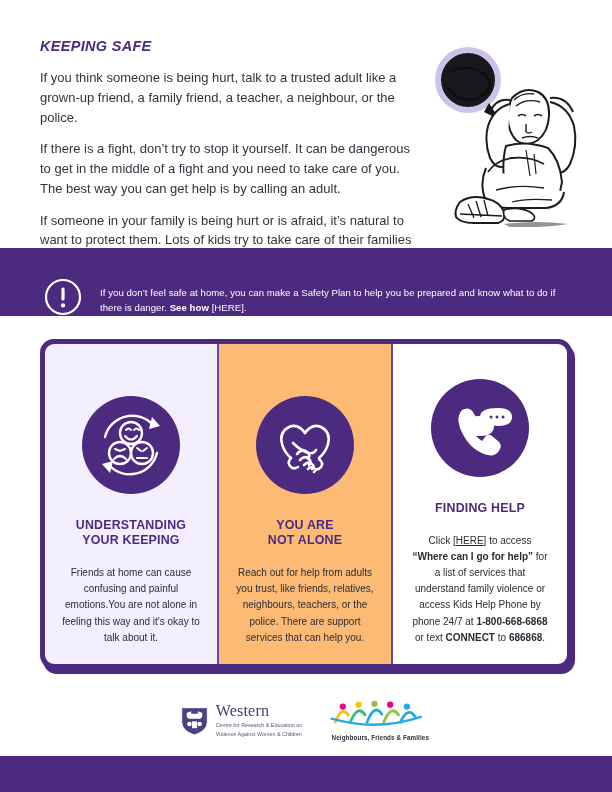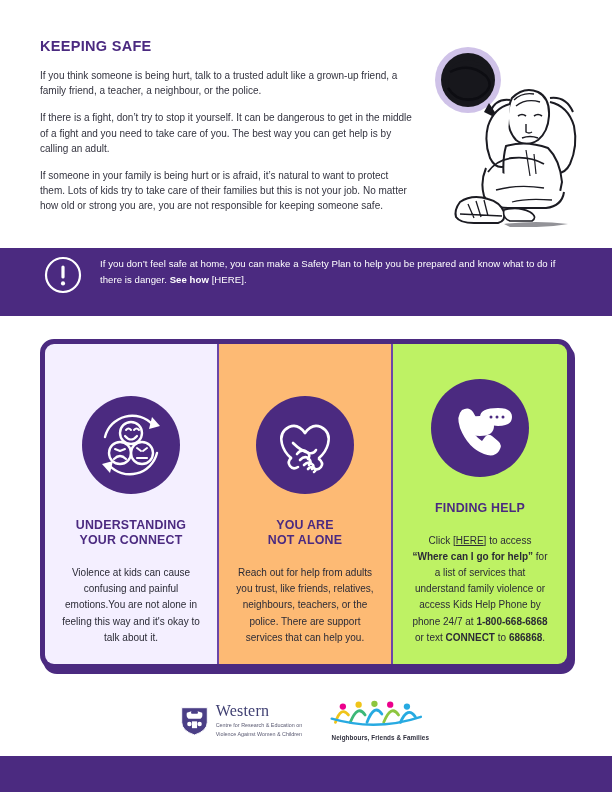--- a/index.html
+++ b/index.html
@@ -22,26 +22,27 @@
     padding: 38px 40px 0 40px;
     height: 200px;
     box-sizing: border-box;
   }
   .page-title {
     font-size: 14.5px;
     font-weight: bold;
     letter-spacing: 0.3px;
     color: #4b2a80;
     margin: 0 0 14px 0;
+    font-style: italic;
   }
   .body-col {
     width: 372px;
   }
   .body-para {
-    font-size: 10px;
+    font-size: 13px;
     line-height: 1.52;
     margin: 12px 0 11px 0;
     color: #33333f;
   }
 
   
   .illustration {
     position: absolute;
     right: 18px;
     top: 42px;
@@ -51,21 +52,21 @@
 
   
   .banner {
     position: absolute;
     left: 0;
     top: 248px;
     width: 612px;
     height: 68px;
     background: #4b2a80;
     display: flex;
-    align-items: flex-start;
+    align-items: flex-end;
     box-sizing: border-box;
     padding: 8px 44px 0 44px;
   }
   .banner-icon {
     flex: 0 0 auto;
     width: 38px;
     height: 38px;
     margin-right: 18px;
   }
   .banner-text {
@@ -97,21 +98,21 @@
     box-sizing: border-box;
     padding: 26px 17px 18px 17px;
     display: flex;
     flex-direction: column;
     align-items: center;
     text-align: center;
     justify-content: flex-end;
   }
   .card-1 { background: #f4efff; border-right: 2px solid #6b46a8; }
   .card-2 { background: #fdba74; border-right: 2px solid #6b46a8; }
-  .card-3 { background: #bef264; }
+  .card-3 { background: #ffffff; }
 
   .card-circle {
     width: 98px;
     height: 98px;
     border-radius: 50%;
     background: #4b2a80;
     display: flex;
     align-items: center;
     justify-content: center;
     margin-bottom: 24px;
@@ -270,23 +271,23 @@
         <path d="M22 42 l5 2 M32 42 l-5 2" stroke="#ffffff" stroke-width="2" stroke-linecap="round"></path>
         <path d="M21 52 q6 -6 12 0" stroke="#ffffff" stroke-width="2.2" fill="none" stroke-linecap="round"></path>
 
         <circle cx="49" cy="46" r="11" fill="none" stroke="#ffffff" stroke-width="2.4"></circle>
         <path d="M44 41 l4 3 M54 41 l-4 3" stroke="#ffffff" stroke-width="2" stroke-linecap="round"></path>
         <path d="M44 51 l10 0" stroke="#ffffff" stroke-width="2.2" stroke-linecap="round"></path>
       </svg>
     </div>
     <div class="card-title">
       <span>UNDERSTANDING</span><br>
-      <span>YOUR CONNECT</span>
-    </div>
-    <div class="card-body">Violence at kids can cause confusing and painful emotions.You are not alone in feeling this way and it's okay to talk about it.</div>
+      <span>YOUR KEEPING</span>
+    </div>
+    <div class="card-body">Friends at home can cause confusing and painful emotions.You are not alone in feeling this way and it's okay to talk about it.</div>
   </div>
 
   <div class="card card-2">
     <div class="card-circle">
       <svg viewBox="0 0 76 76" width="76" height="76">
         <g fill="none" stroke="#ffffff" stroke-width="2.6" stroke-linejoin="round" stroke-linecap="round">
 
           <path d="M38 26 q-7 -10 -16 -6 q-10 5 -7 17 q2 8 9 14"></path>
           <path d="M38 26 q7 -10 16 -6 q10 5 7 17 q-2 8 -9 14"></path>
 

